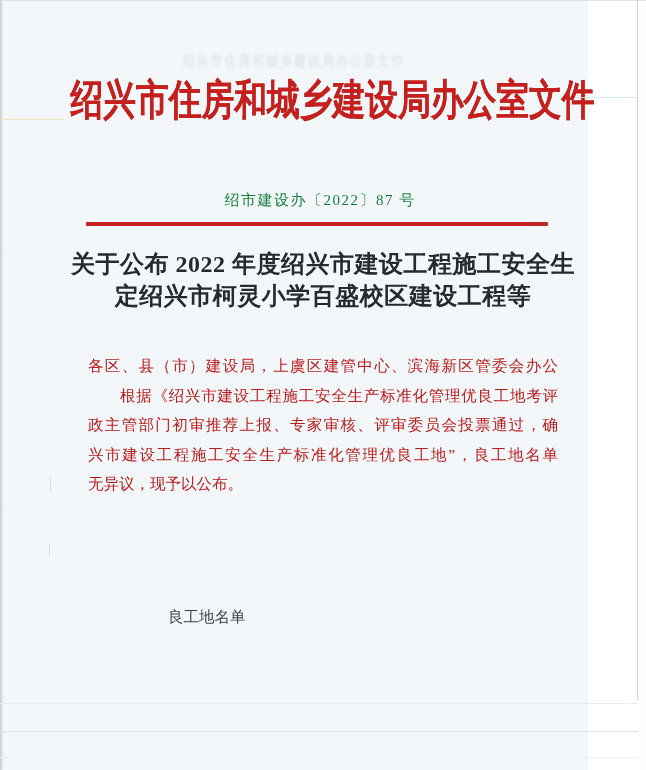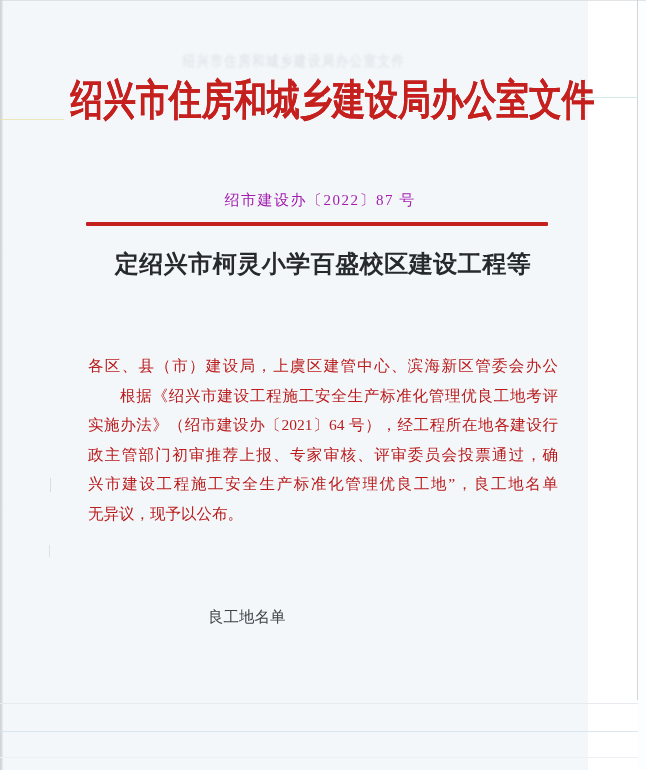--- a/index.html
+++ b/index.html
@@ -55,21 +55,21 @@
     font-size: 42px; font-weight: 900; line-height: 60px;
     color: #c5201e;
     transform: scaleX(.78); transform-origin: 50% 50%;
     white-space: nowrap;
     text-shadow: 0 0 .5px #c5201e;
   }
   .doc-number {
     position: absolute; top: 191px; left: 0; width: 640px;
     text-align: center;
     font-size: 15px; letter-spacing: 1.5px;
-    color: #a21caf;
+    color: #15803d;
   }
   .red-rule {
     position: absolute; top: 222px; left: 86px;
     width: 462px; height: 3.5px;
     background: #c3201e;
     border-radius: 1px;
   }
   .doc-title {
     position: absolute; top: 249px; left: 30px; width: 586px;
     text-align: center;
@@ -84,43 +84,43 @@
   }
   .bl { width: 470px; }
   .j  { text-align: justify; text-align-last: justify; }
   .ind { text-indent: 32px; }
   .attachment {
     position: absolute; top: 602px; left: 88px; width: 470px;
     font-size: 15.5px; line-height: 29.5px;
     color: #3c4248;
   }
   .al1 { margin-left: 36px; width: 434px; text-align: justify; text-align-last: justify; }
-  .al2 { margin-left: 120px; }
+  .al2 { margin-left: 80px; }
 </style>
 </head>
 <body>
 
 <div class="page">
 
   <div class="bleed">绍兴市住房和城乡建设局办公室文件</div>
 
   <div class="header-title">绍兴市住房和城乡建设局办公室文件</div>
 
   <div class="doc-number">绍市建设办〔2022〕87 号</div>
 
   <div class="red-rule"></div>
 
   <div class="doc-title">
+    <div>关于公布 2022 年度绍兴市建设工程施工安全生</div>
     <div>定绍兴市柯灵小学百盛校区建设工程等</div>
   </div>
 
   <div class="body-text">
     <div class="bl j">各区、县（市）建设局，上虞区建管中心、滨海新区管委会办公</div>
     <div class="bl j ind">根据《绍兴市建设工程施工安全生产标准化管理优良工地考评</div>
-    <div class="bl j">实施办法》（绍市建设办〔2021〕64 号），经工程所在地各建设行</div>
     <div class="bl j">政主管部门初审推荐上报、专家审核、评审委员会投票通过，确</div>
     <div class="bl j">兴市建设工程施工安全生产标准化管理优良工地”，良工地名单</div>
     <div class="bl">无异议，现予以公布。</div>
   </div>
 
   <div class="attachment">
     <div class="al2">良工地名单</div>
   </div>
 
   <div class="edge-right-strip"></div>

